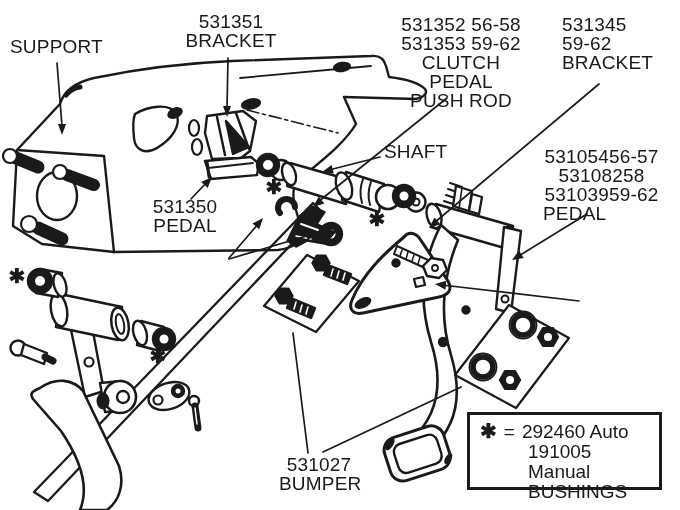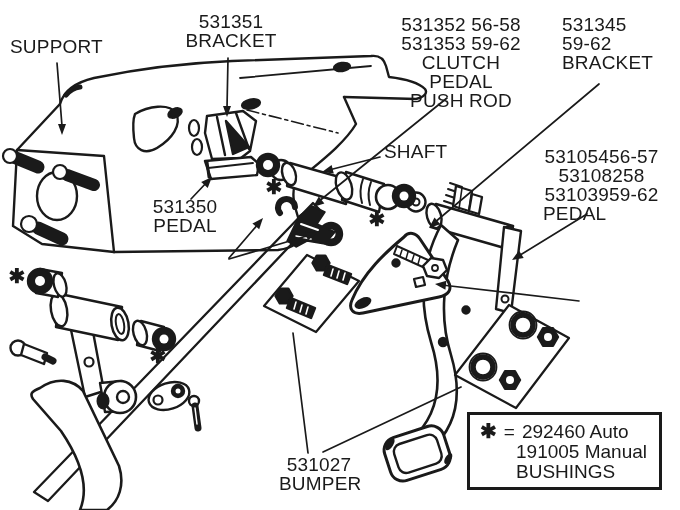--- a/index.html
+++ b/index.html
@@ -9,21 +9,21 @@
   svg.art{position:absolute;left:0;top:0}
   .lbl{position:absolute;font-size:19px;line-height:19px;letter-spacing:.2px}
   .center{text-align:center}
   .right{text-align:left}
   .jrow{display:flex;justify-content:center}
   .ast{position:absolute;font-size:20px;font-weight:bold;line-height:20px;width:20px;text-align:center}
   .notebox{position:absolute;left:467px;top:412px;width:195px;height:78px;
            border:3px solid #1a1a1a;padding:6px 4px 0 10px;font-size:19px;line-height:20px;background:#fff}
   .notebox .r1{display:flex;gap:7px;align-items:baseline}
   .notebox .sym{font-weight:bold;font-size:20px}
-  .indent{margin-left:36px}
+  .indent{margin-left:48px}
 </style>
 </head>
 <body>
 
 <div class="stage">
 
   <svg class="art" width="680" height="510" viewBox="0 0 680 510">
     <g stroke="#1a1a1a" fill="none" stroke-width="2.4" stroke-linejoin="round" stroke-linecap="round">
 
       <g>

